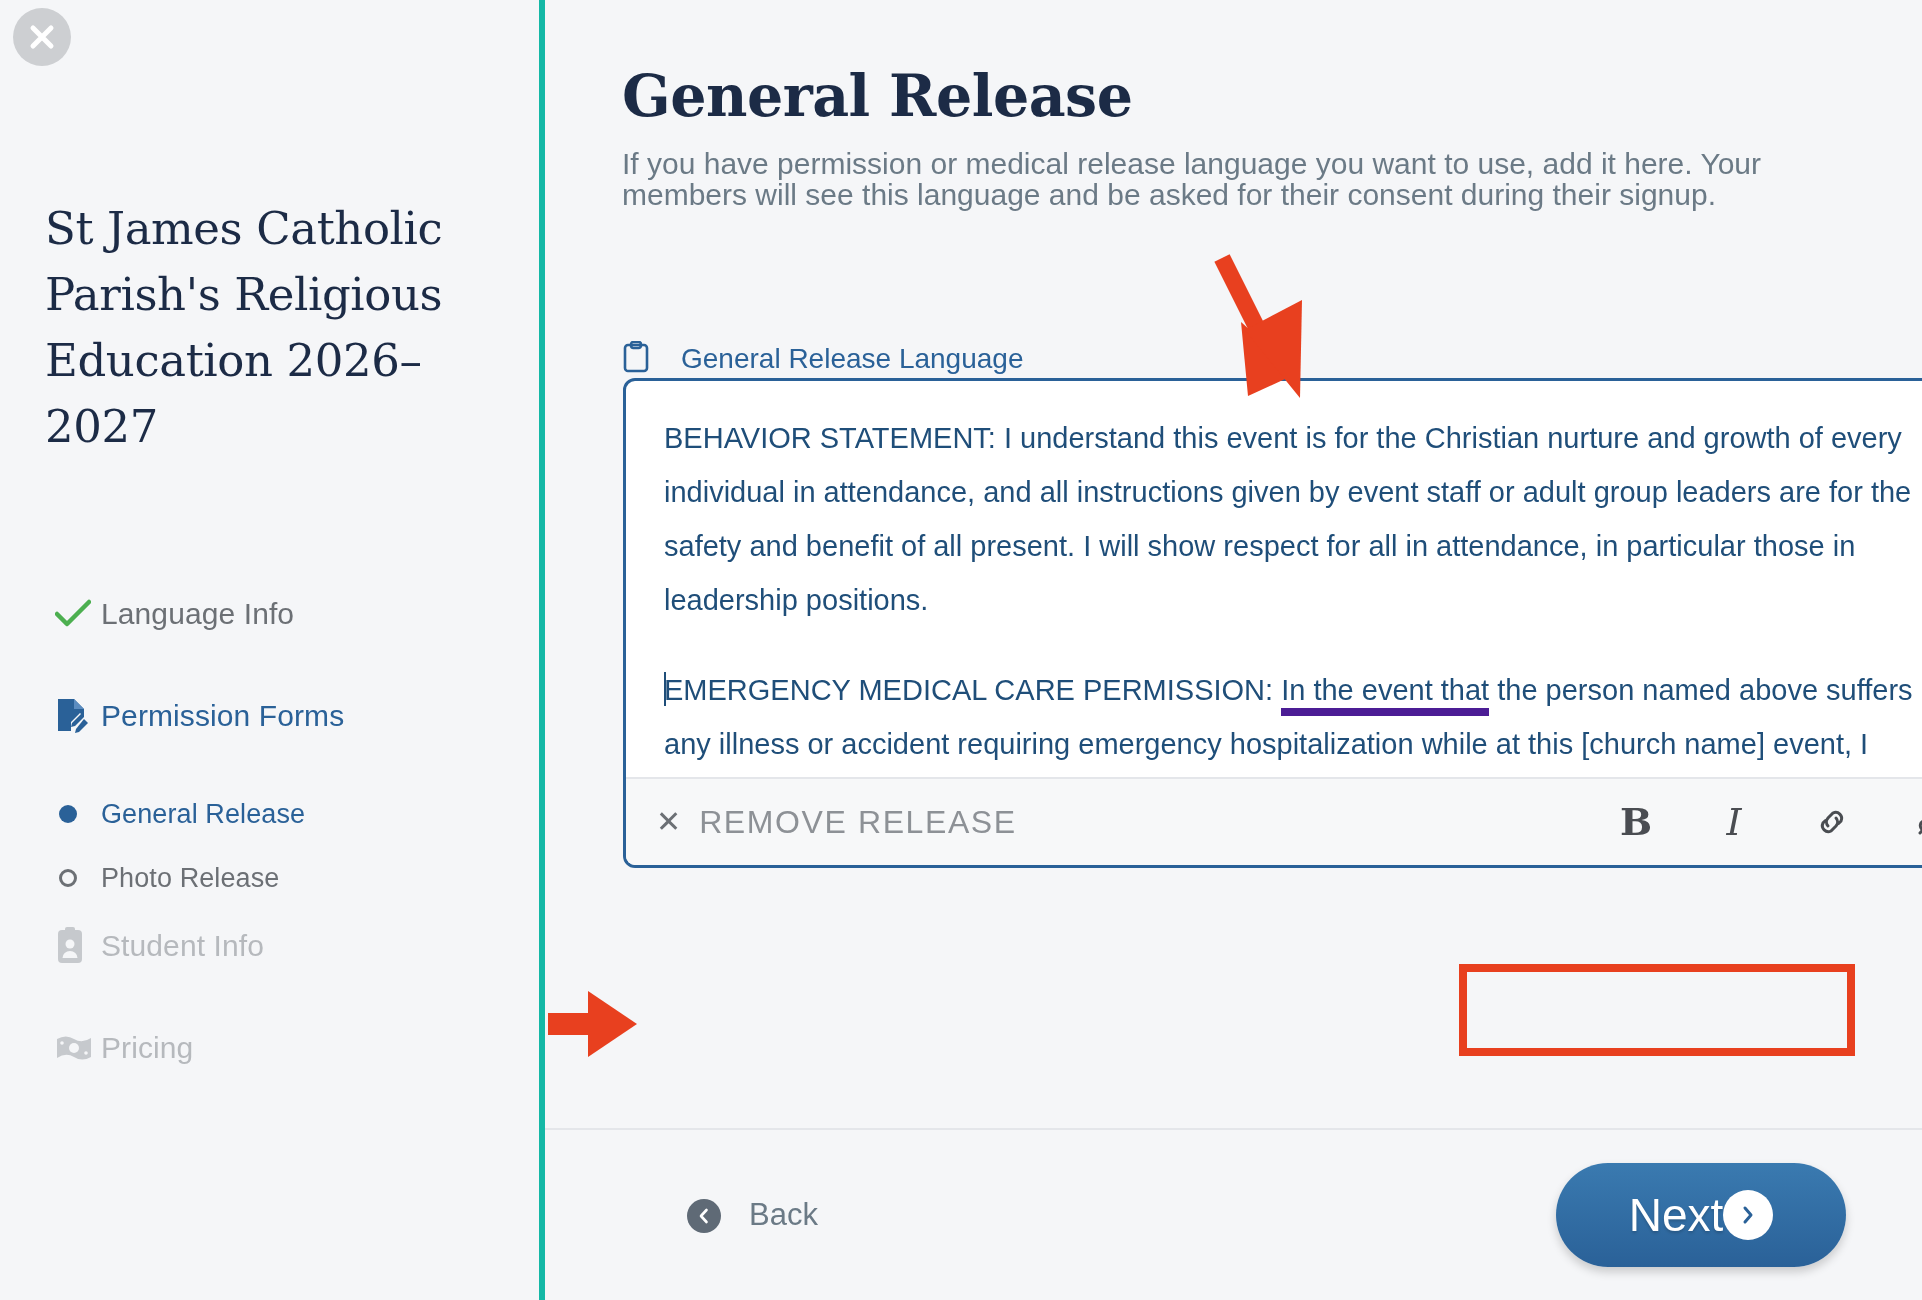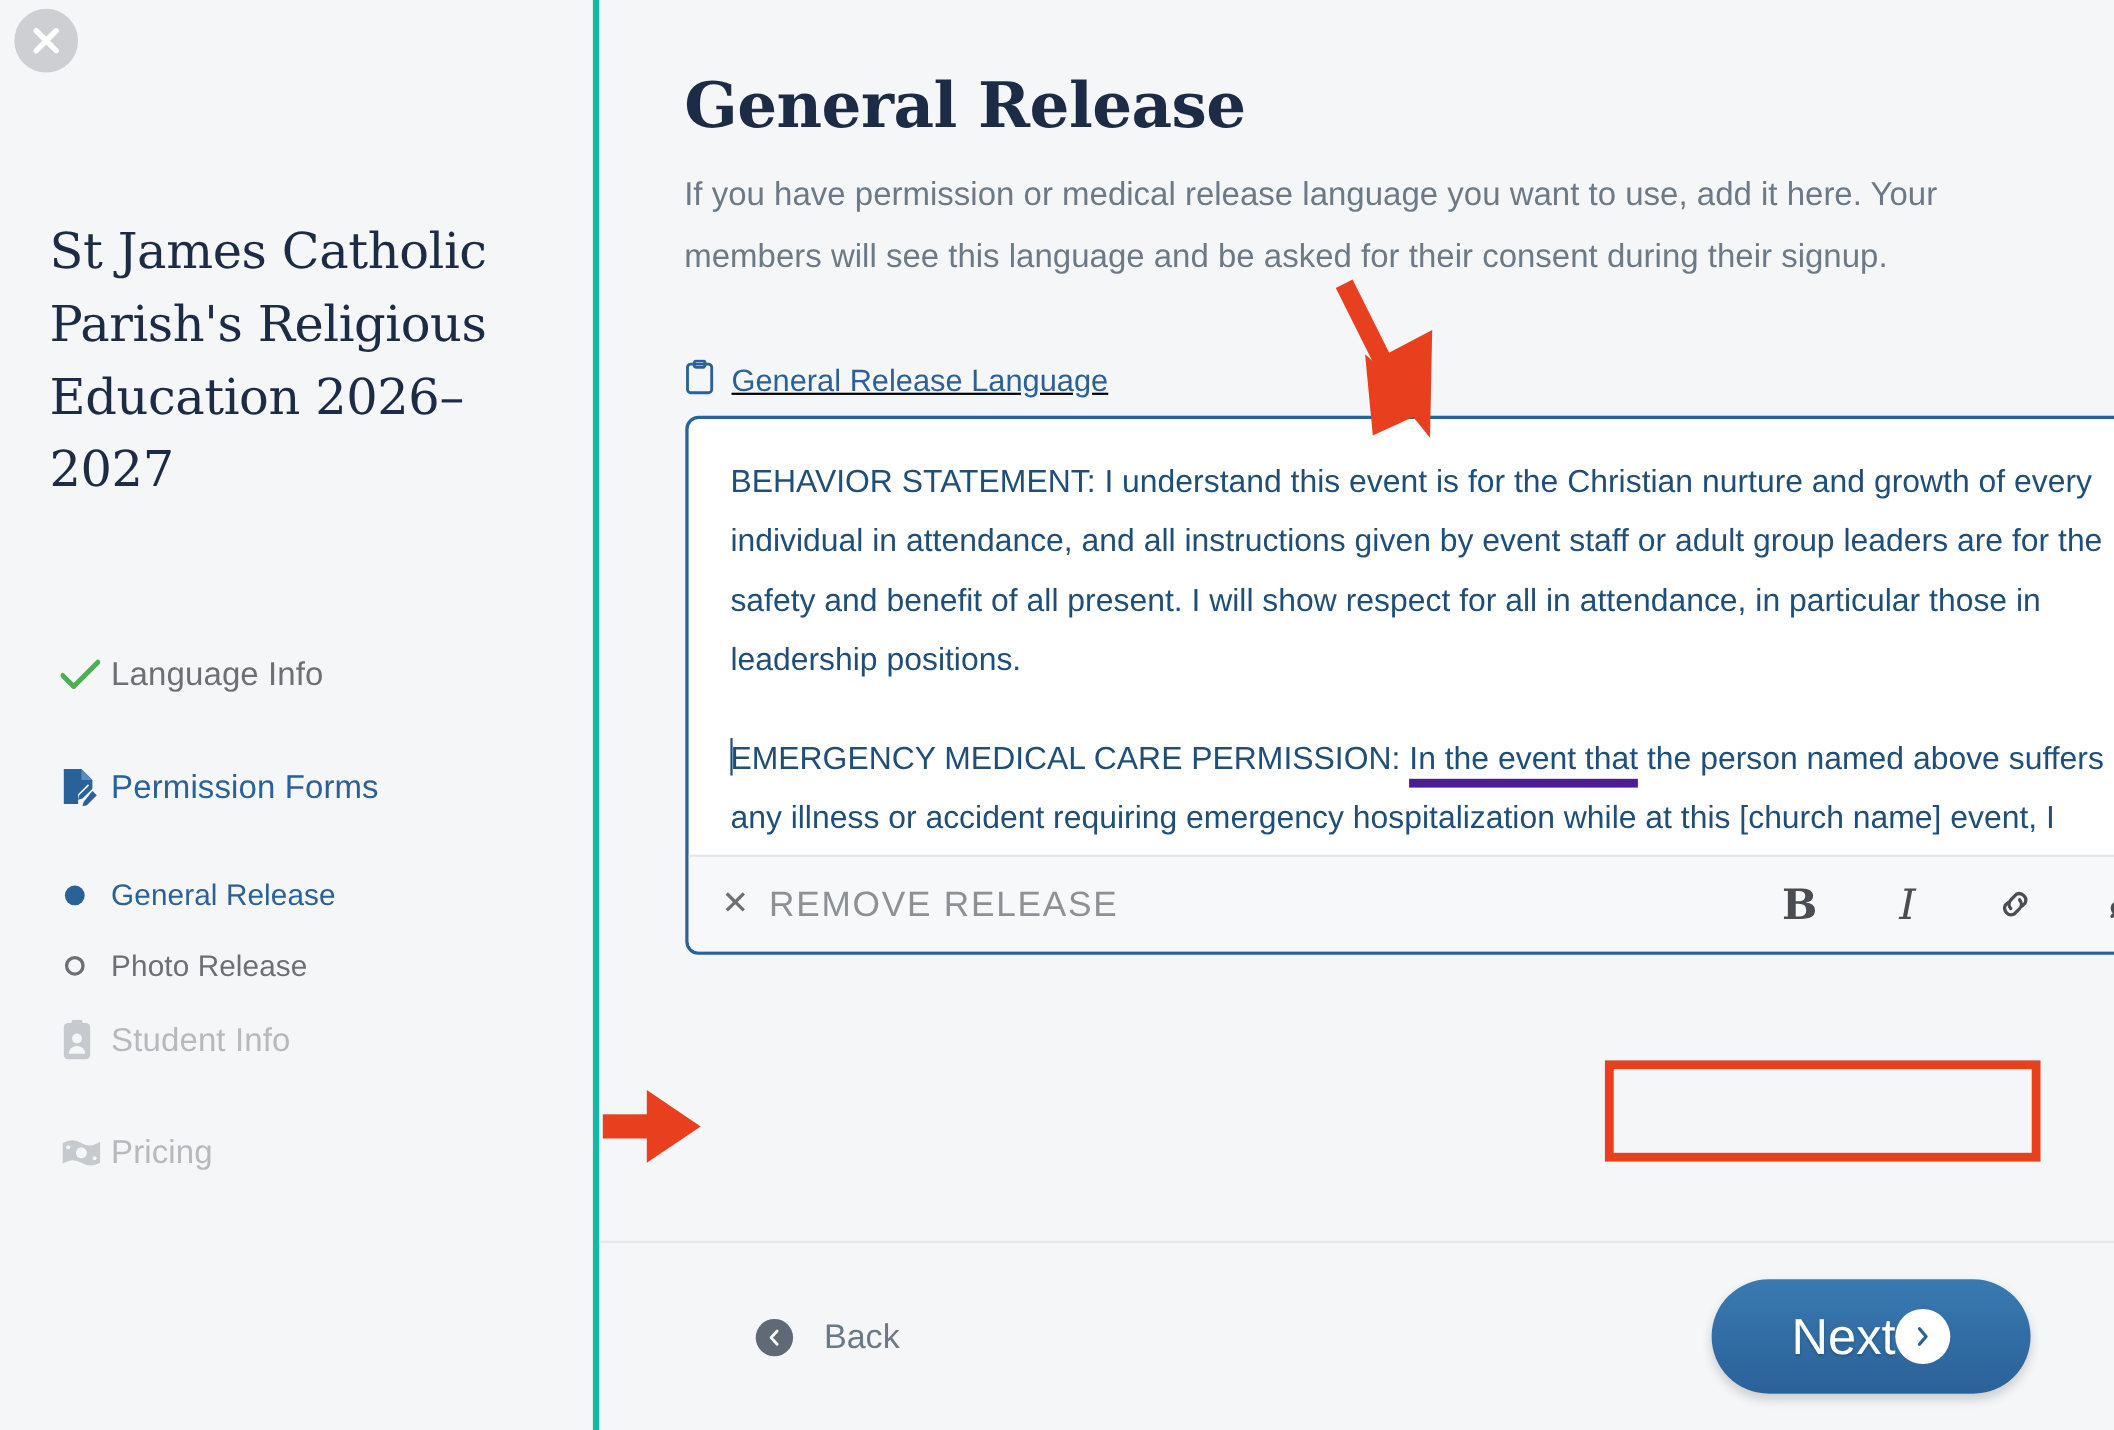--- a/index.html
+++ b/index.html
@@ -117,32 +117,31 @@
     color: #1c2b46;
     letter-spacing: -0.5px;
   }
 
   .page-desc {
     position: absolute;
     top: 148px;
     left: 77px;
     width: 1250px;
     font-size: 30px;
-    line-height: 57px;
+    line-height: 31px;
     color: #6b7a86;
   }
 
   .field-label {
     position: absolute;
-    top: 327px;
+    top: 341px;
     left: 78px;
     display: flex;
     align-items: center;
-    gap: 16px;
-    text-decoration: underline;
+    gap: 32px;
   }
   .field-label-text {
     font-size: 28px;
     color: #2a6198;
   }
 
   
   .editor-box {
     position: absolute;
     top: 378px;

